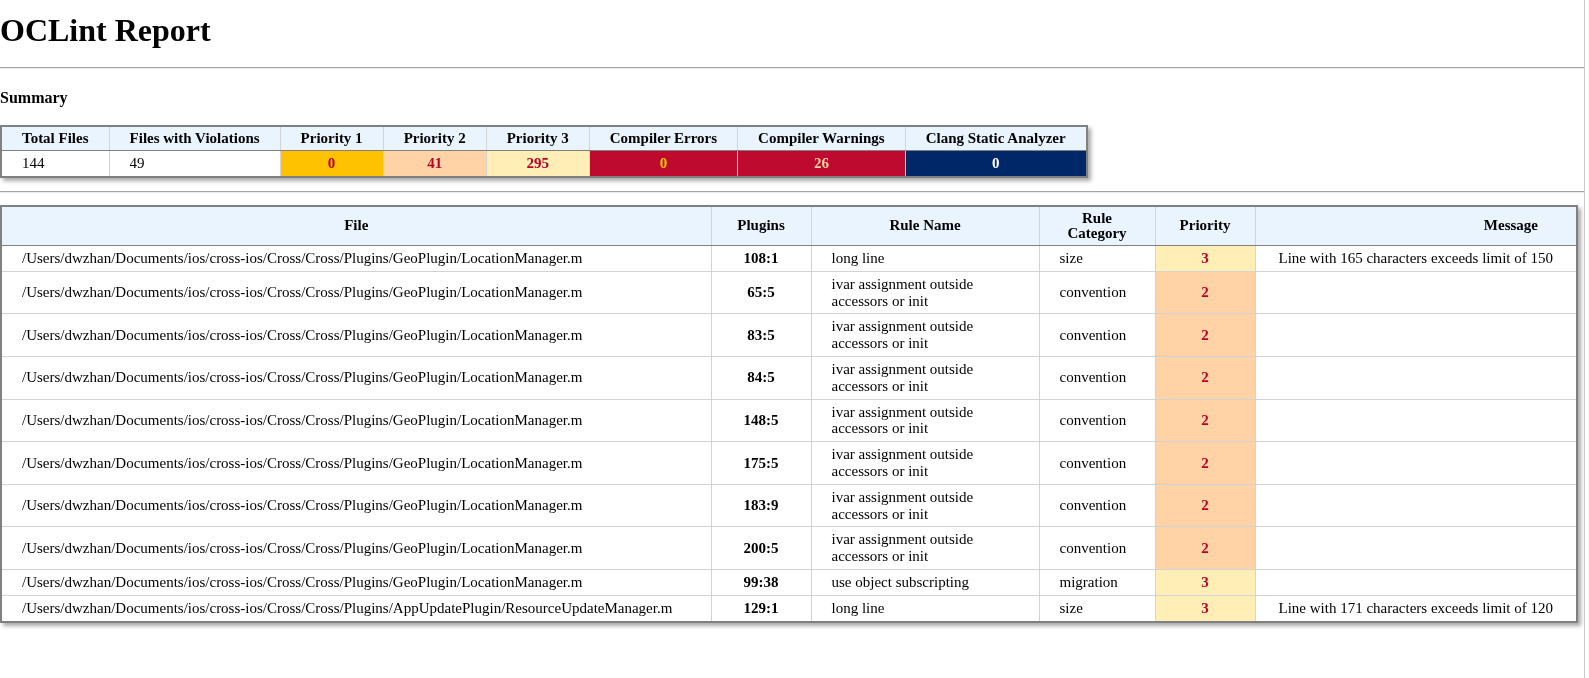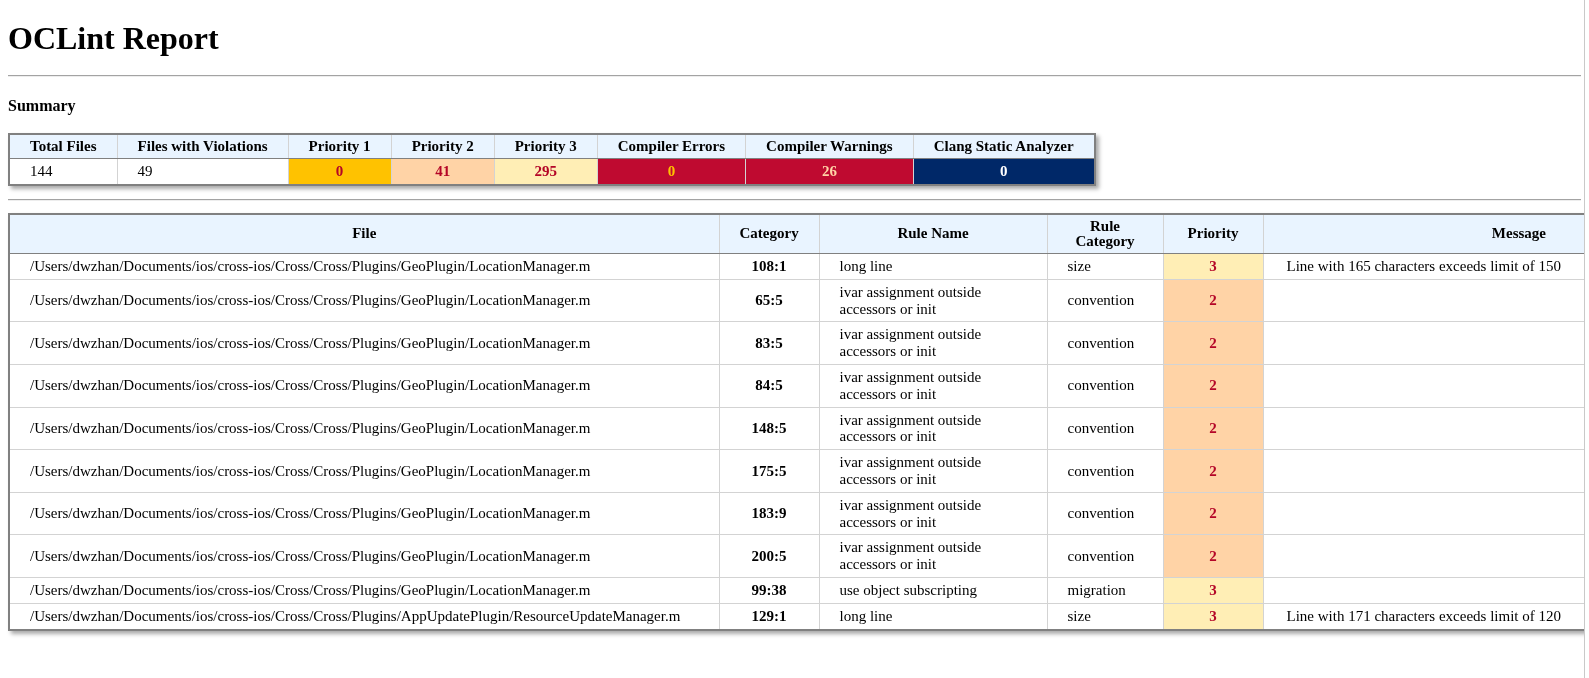--- a/index.html
+++ b/index.html
@@ -3,21 +3,21 @@
 <meta charset="utf-8">
 <title>OCLint Report</title>
 <style>
   html, body { margin: 0; padding: 0; background: #fff; }
   .page {
     position: relative;
     width: 1589px;
     height: 678px;
     overflow: hidden;
     box-sizing: border-box;
-    padding: 8px;
+    padding: 0;
     background: #fff;
     color: #000;
     font-family: "Liberation Serif", "DejaVu Serif", serif;
     font-size: 16px;
   }
   h1 {
     font-size: 32px;
     line-height: 1.15;
     margin: 12px 0 18px 0;
     font-weight: bold;
@@ -141,21 +141,21 @@
       <col class="c-file">
         <col class="c-location">
         <col class="c-rulename">
       <col class="c-rulecat">
         <col class="c-priority">
         <col class="c-message">
     </colgroup>
     <thead>
       <tr id="violations-head-row">
           <th>File</th>
-          <th>Category</th>
+          <th>Plugins</th>
           <th>Rule Name</th>
           <th>Rule Category</th>
           <th>Priority</th>
           <th class="th-message">Message</th>
         </tr>
     </thead>
     <tbody id="violations-body">
         <tr>
           <td class="filepath">/Users/dwzhan/Documents/ios/cross-ios/Cross/Cross/Plugins/GeoPlugin/LocationManager.m</td>
           <td class="loc">108:1</td>

